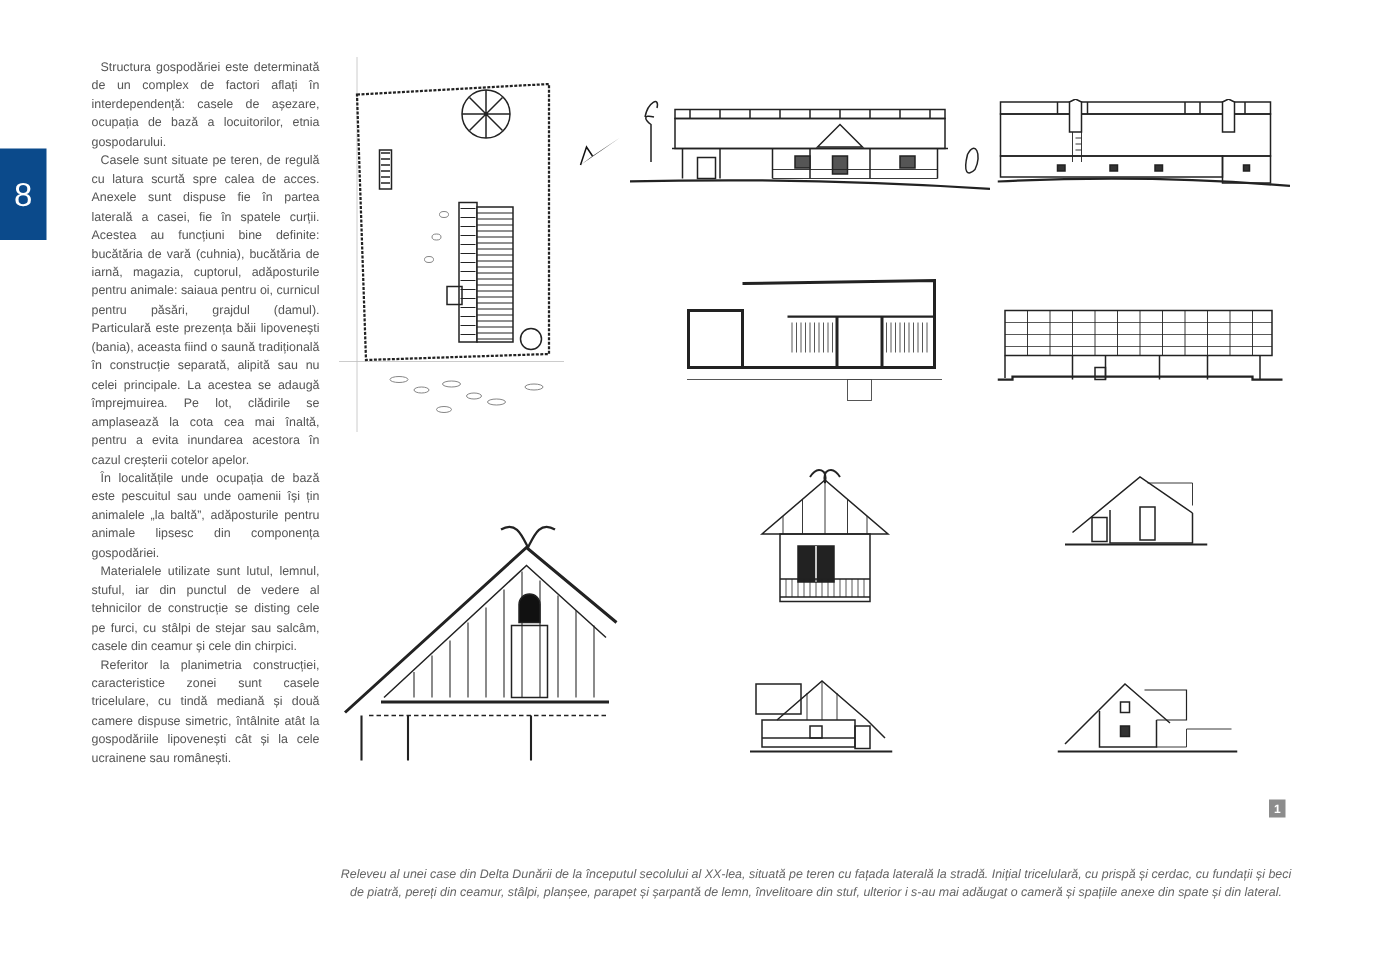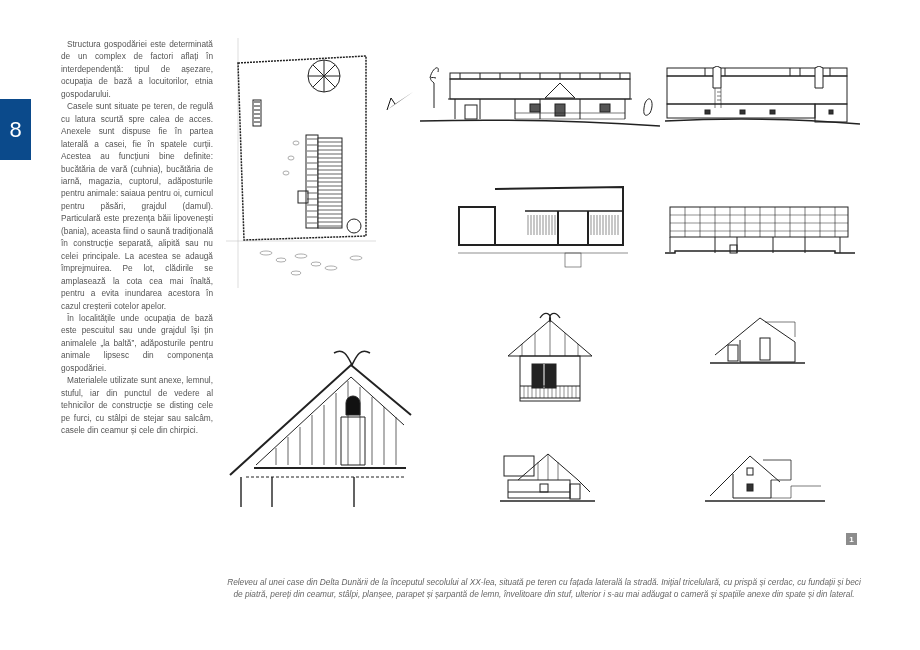--- a/index.html
+++ b/index.html
@@ -13,24 +13,25 @@
   .caption{position:absolute;left:226px;top:576px;width:636px;font-size:8.3px;line-height:12.4px;font-style:italic;color:#666;text-align:center;}
 </style>
 </head>
 <body>
 
 <div class="page-tab">
   <span>8</span>
 </div>
 
 <div class="body-text">
-  <p>Structura gospodăriei este determinată de un complex de factori aflați în interdependență: tipul de așezare, ocupația de bază a locuitorilor, etnia gospodarului.</p>
+  <p>Structura gospodăriei este determinată de un complex de factori aflați în interdependență: casele de așezare, ocupația de bază a locuitorilor, etnia gospodarului.</p>
   <p>Casele sunt situate pe teren, de regulă cu latura scurtă spre calea de acces. Anexele sunt dispuse fie în partea laterală a casei, fie în spatele curții. Acestea au funcțiuni bine definite: bucătăria de vară (cuhnia), bucătăria de iarnă, magazia, cuptorul, adăposturile pentru animale: saiaua pentru oi, curnicul pentru păsări, grajdul (damul). Particulară este prezența băii lipovenești (bania), aceasta fiind o saună tradițională în construcție separată, alipită sau nu celei principale. La acestea se adaugă împrejmuirea. Pe lot, clădirile se amplasează la cota cea mai înaltă, pentru a evita inundarea acestora în cazul creșterii cotelor apelor.</p>
-  <p>În localitățile unde ocupația de bază este pescuitul sau unde grajdul își țin animalele „la baltă”, adăposturile pentru animale lipsesc din componența gospodăriei.</p>
-  <p>Materialele utilizate sunt anexe, lemnul, stuful, iar din punctul de vedere al tehnicilor de construcție se disting cele pe furci, cu stâlpi de stejar sau salcâm, casele din ceamur și cele din chirpici.</p>
+  <p>În localitățile unde ocupația de bază este pescuitul sau unde oamenii își țin animalele „la baltă”, adăposturile pentru animale lipsesc din componența gospodăriei.</p>
+  <p>Materialele utilizate sunt lutul, lemnul, stuful, iar din punctul de vedere al tehnicilor de construcție se disting cele pe furci, cu stâlpi de stejar sau salcâm, casele din ceamur și cele din chirpici.</p>
+  <p>Referitor la planimetria construcției, caracteristice zonei sunt casele tricelulare, cu tindă mediană și două camere dispuse simetric, întâlnite atât la gospodăriile lipovenești cât și la cele ucrainene sau românești.</p>
 </div>
 
 <div class="fig" style="left:226px;top:38px;">
   <svg width="150" height="250" viewBox="0 0 150 250">
     <g stroke="#222" fill="none" stroke-width="1">
       <line x1="12" y1="0" x2="12" y2="250" stroke="#bbb" stroke-width="0.5"></line>
       <line x1="0" y1="203" x2="150" y2="203" stroke="#bbb" stroke-width="0.5"></line>
       <path d="M12 25 L140 18 L140 198 L18 202 Z" stroke-width="1.5" stroke-dasharray="2,1"></path>
       <circle cx="98" cy="38" r="16"></circle>
       <path d="M98 22 L98 54 M82 38 L114 38 M87 27 L109 49 M109 27 L87 49"></path>

